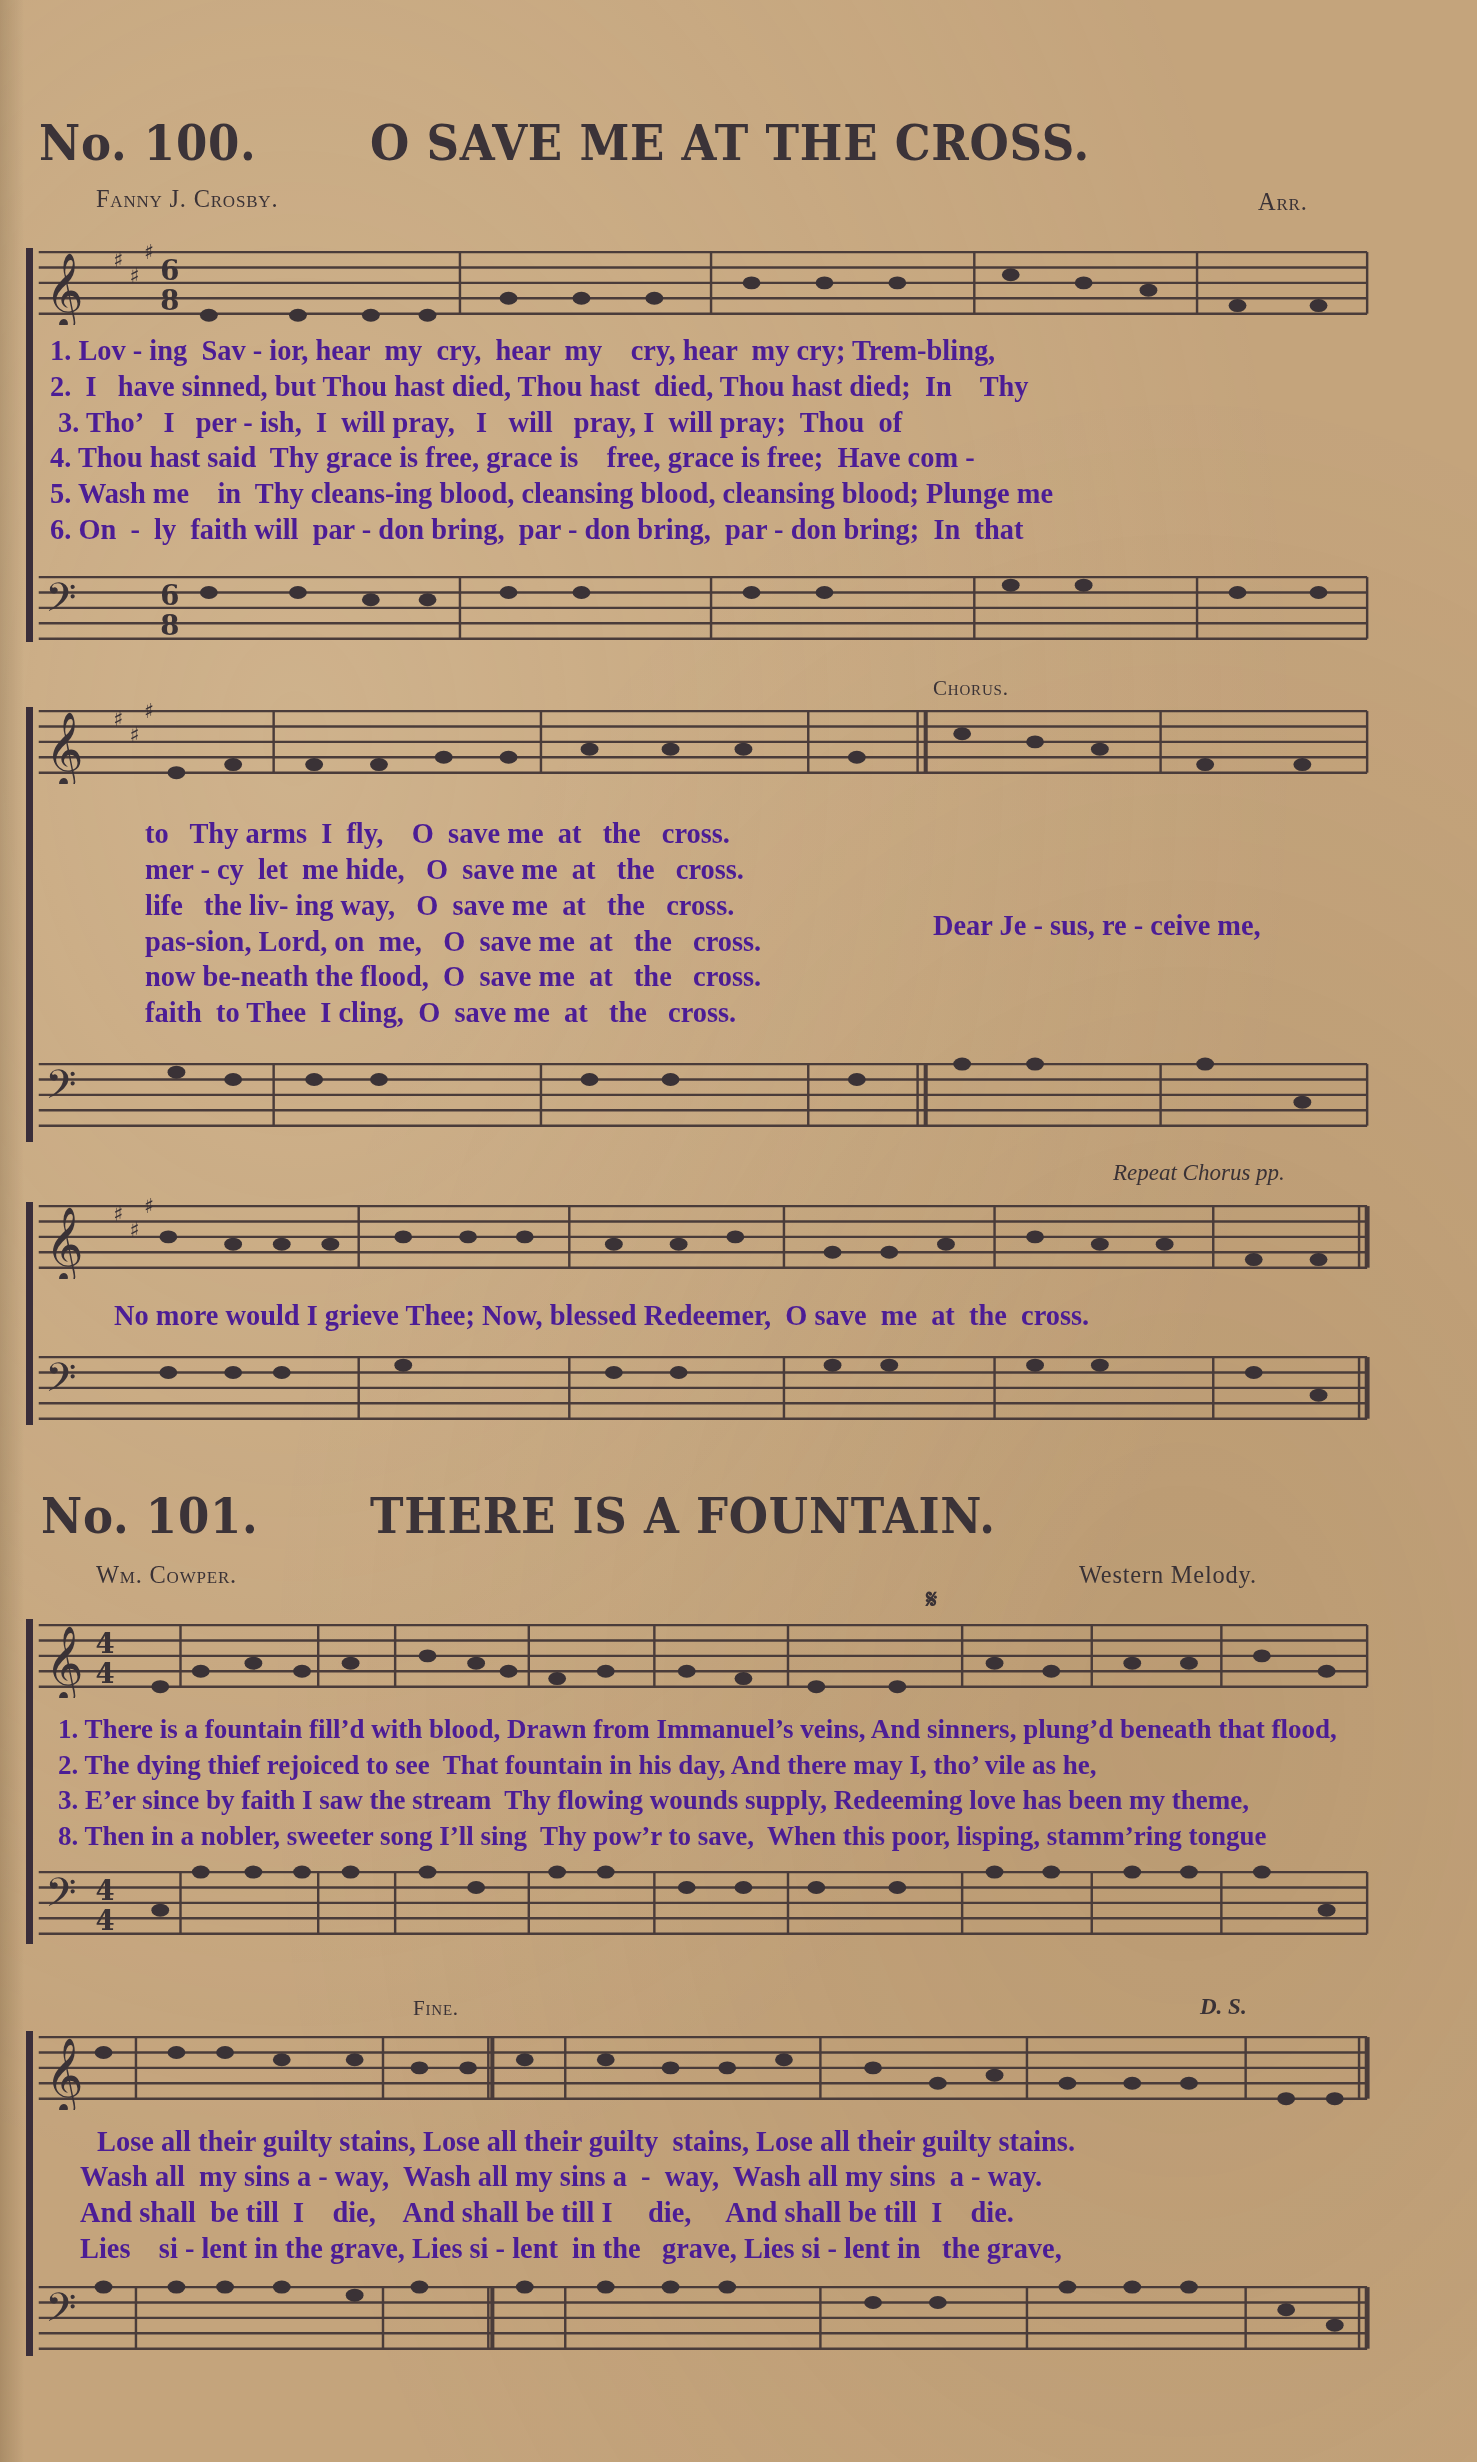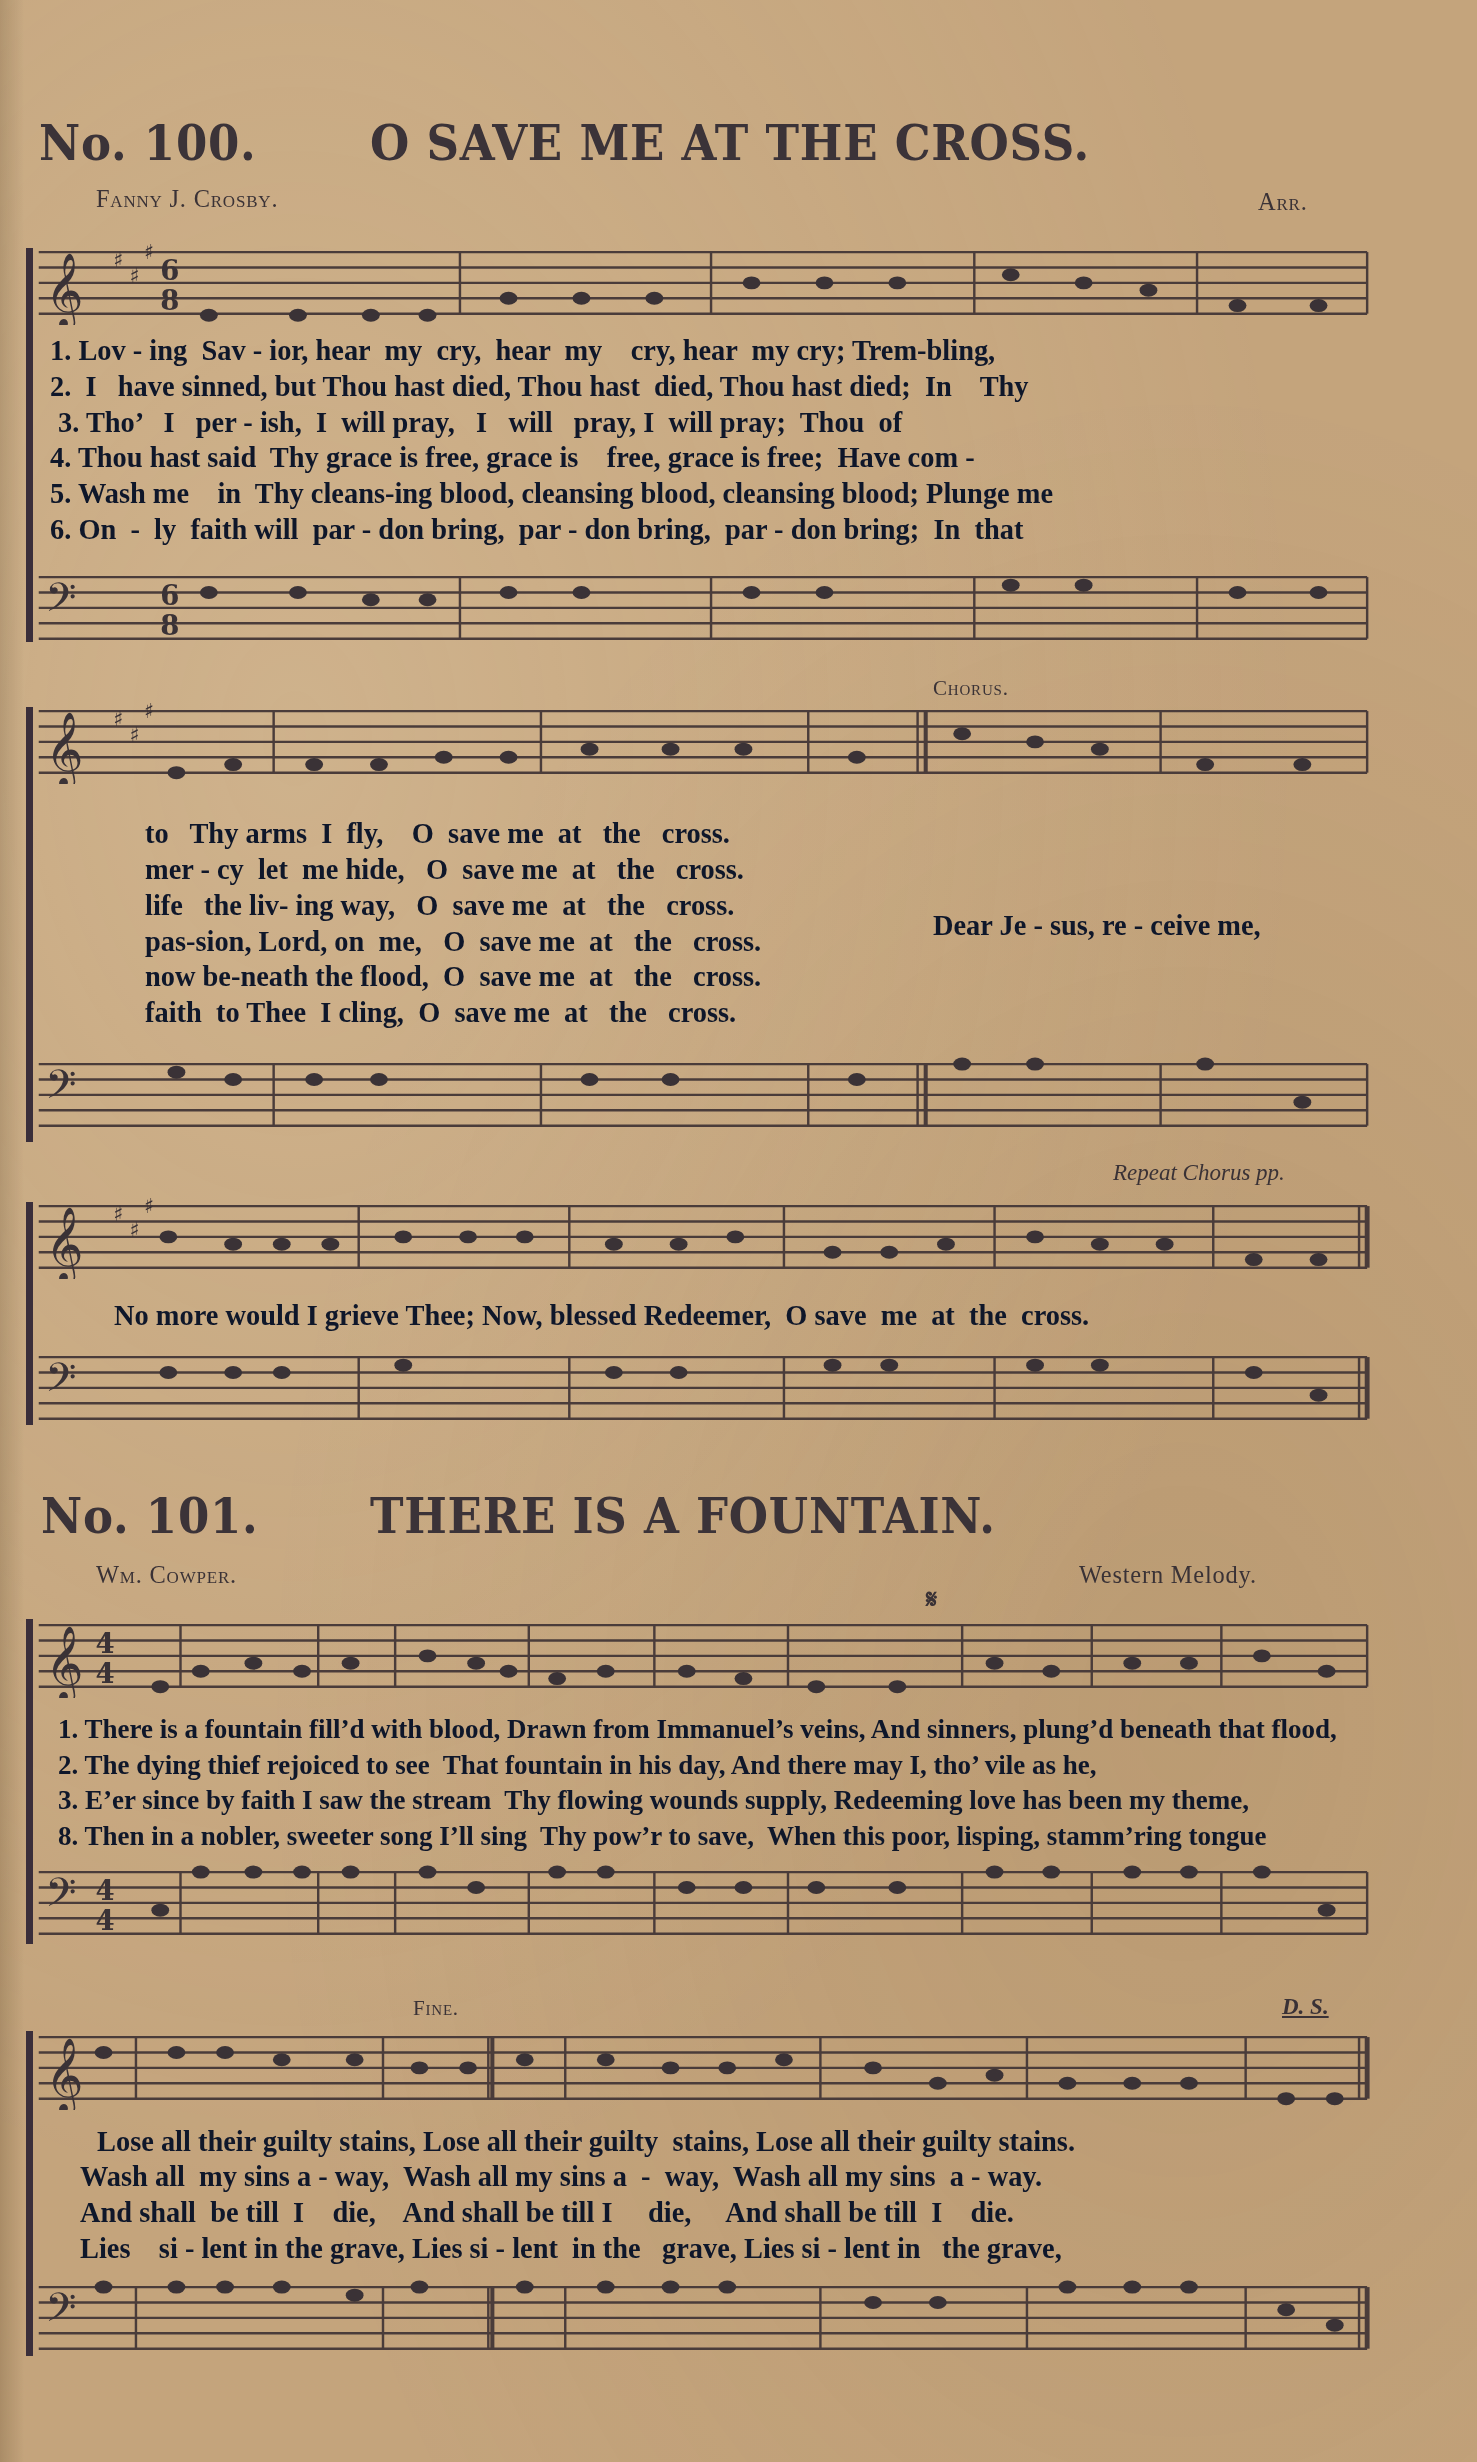--- a/index.html
+++ b/index.html
@@ -13,21 +13,21 @@
     font-family:"DejaVu Serif", serif;
     color:#3a3236;
   }
   .abs { position:absolute; }
   .hymn-title {
     font-family:"DejaVu Serif", serif; font-weight:bold; font-size:49px;
     letter-spacing:0.8px; color:#3b3338; transform:scaleX(0.92); transform-origin:left;
     white-space:pre;
   }
   .credit { font-family:"Liberation Serif", serif; font-size:24.4px; font-variant:small-caps; letter-spacing:0.8px; }
-  .lyric { font-family:"Liberation Serif", serif; font-weight:bold; font-size:28.4px; line-height:36px; white-space:pre; color:#0f172a; }
+  .lyric { font-family:"Liberation Serif", serif; font-weight:bold; font-size:28.4px; line-height:36px; white-space:pre; color:#4c1d95; }
   .italic-note { font-family:"Liberation Serif", serif; font-style:italic; font-size:23px; }
   .mark { font-family:"Liberation Serif", serif; font-size:21px; font-variant:small-caps; letter-spacing:0.8px; }
   .system-bar { position:absolute; width:7.3px; background:#3a2e3a; }
   .staff { position:absolute; }
   .staff svg { display:block; }
 </style>
 </head>
 <body>
 
 <div class="abs hymn-title" style="left:39px; top:114px;">No. 100.</div>
@@ -372,21 +372,21 @@
       <ellipse cx="1250" cy="10" rx="11" ry="8"></ellipse>
         <ellipse cx="1350" cy="10" rx="11" ry="8"></ellipse>
       <ellipse cx="1420" cy="10" rx="11" ry="8"></ellipse>
         <ellipse cx="1510" cy="10" rx="11" ry="8"></ellipse>
       <ellipse cx="1590" cy="57" rx="11" ry="8"></ellipse>
     </g>
   </svg>
 </div>
 
 <div class="abs mark" style="left:413px; top:1996px;">Fine.</div>
-<div class="abs italic-note" style="left:1282px; top:1994px; font-weight:bold;text-decoration:underline;">D. S.</div>
+<div class="abs italic-note" style="left:1200px; top:1994px; font-weight:bold;">D. S.</div>
 <div class="system-bar" style="left:26px; top:2031px; height:325px;"></div>
 <div class="staff" style="left:37px; top:2029px;">
   <svg width="1340" height="81" viewBox="0 0 1650 100">
     <g stroke="#4a3c3a" stroke-width="3">
       <line x1="0" y1="10" x2="1640" y2="10"></line>
         <line x1="0" y1="29" x2="1640" y2="29"></line>
       <line x1="0" y1="48" x2="1640" y2="48"></line>
         <line x1="0" y1="67" x2="1640" y2="67"></line>
       <line x1="0" y1="86" x2="1640" y2="86"></line>
       <line x1="120" y1="10" x2="120" y2="86"></line>

